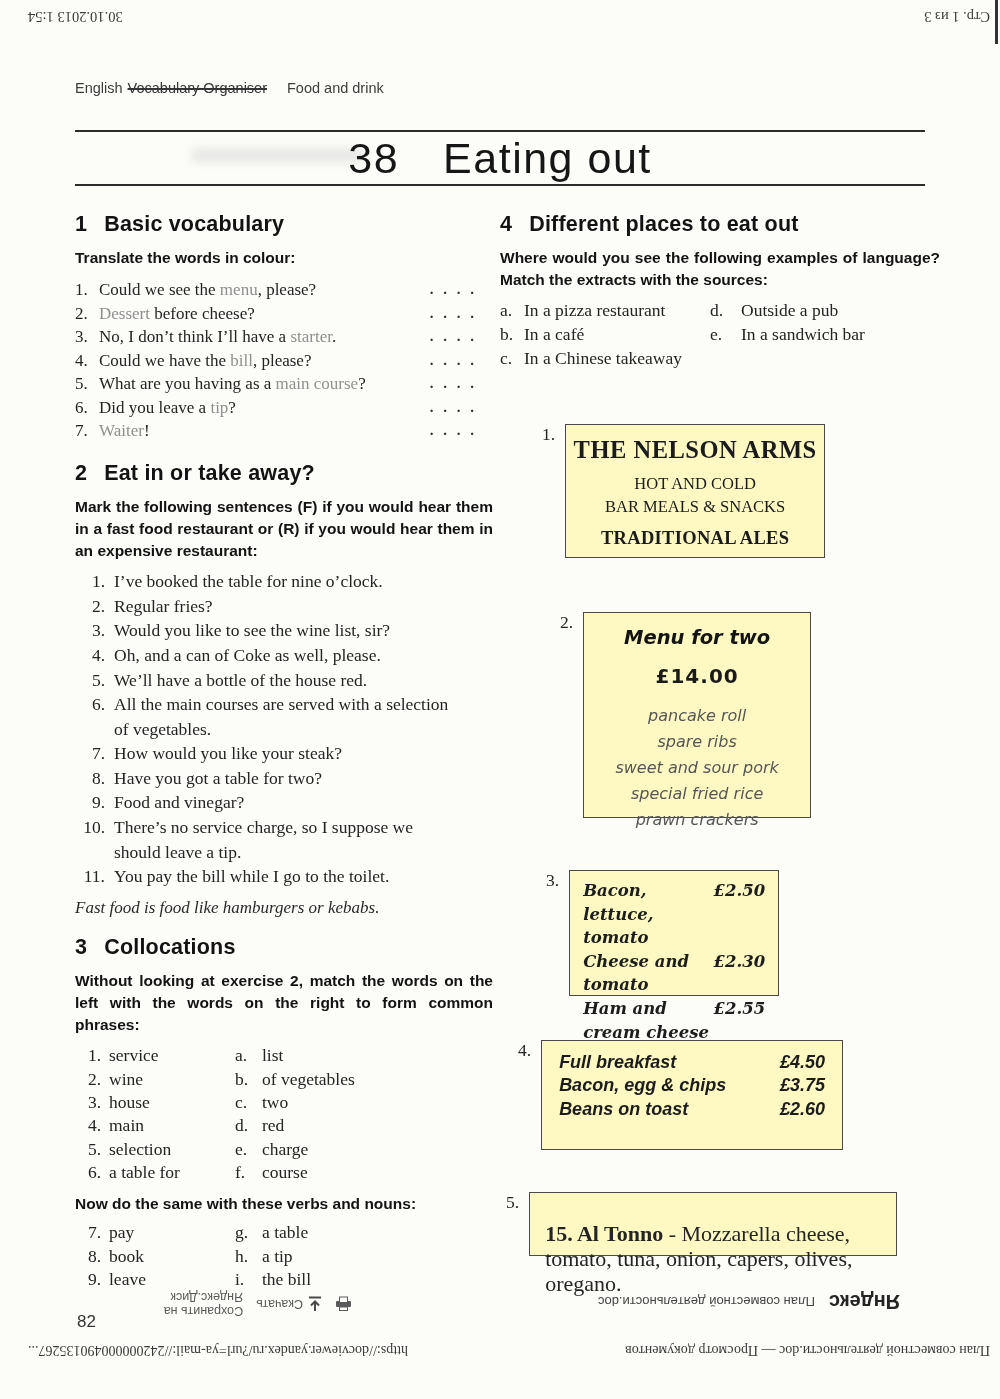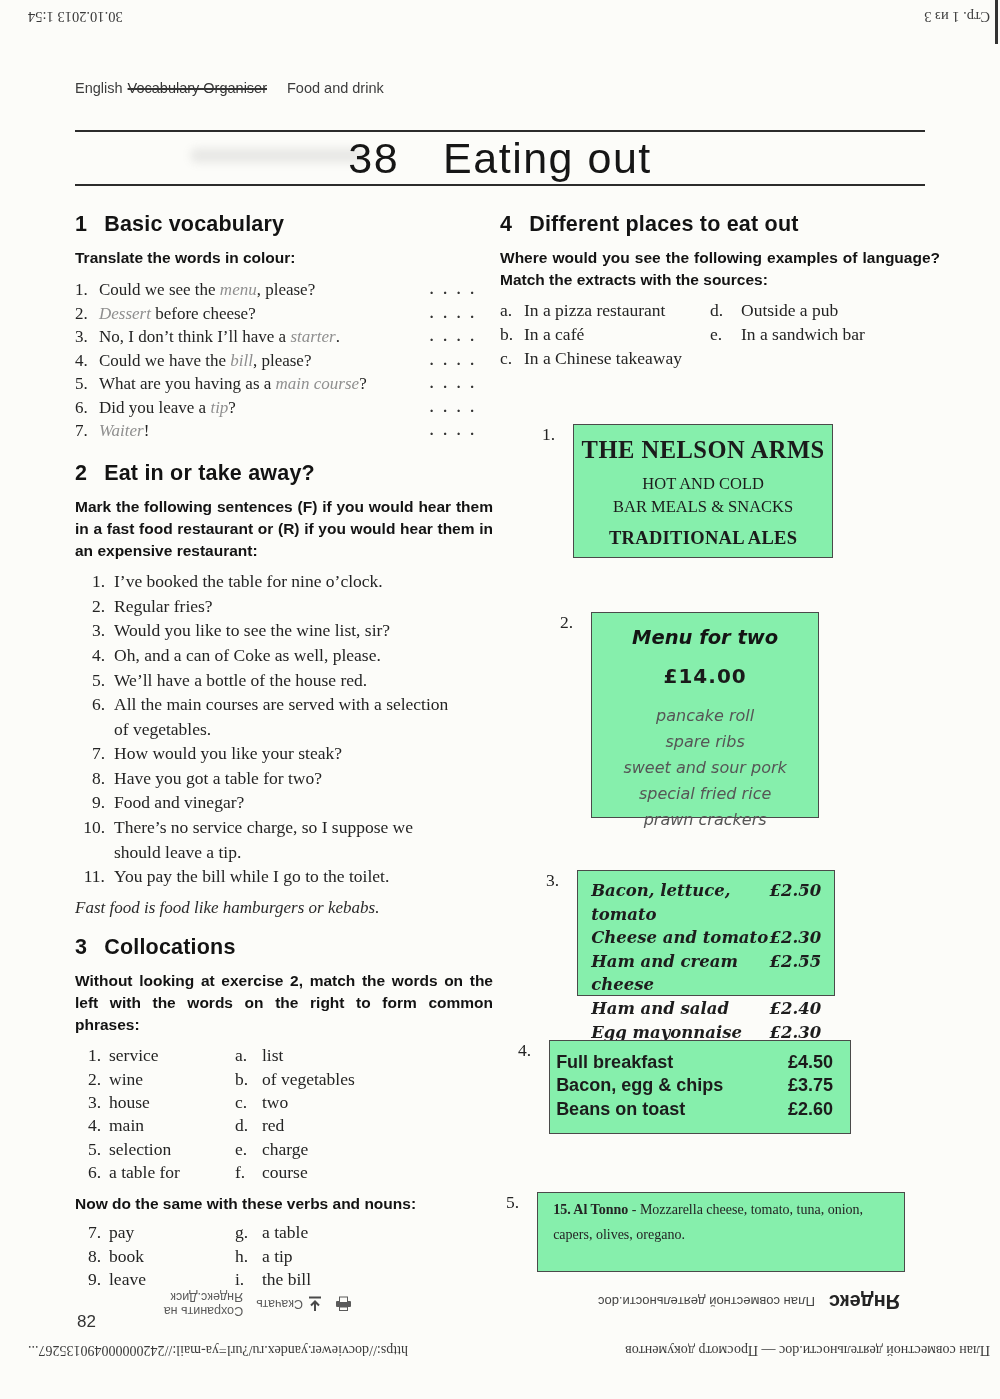--- a/index.html
+++ b/index.html
@@ -53,21 +53,21 @@
     font-size:15.5px; line-height:1.43; color:#131313;
     text-align:justify; margin:10px 0 0 0;
   }
   .intro.noj { text-align:left; }
 
   
   .vlist { margin-top:9px; padding-right:16px; }
   .vrow { display:flex; font-size:17px; line-height:23.5px; color:#242424; }
   .vnum { width:24px; flex:none; }
   .vtext { }
-  .hl { color:#8f8f8f;font-style:italic; }
+  .hl { color:#8f8f8f; }
   .dots { margin-left:auto; flex:none; font-size:15px; font-weight:700; letter-spacing:3px; color:#333; padding-left:8px; }
 
   
   .s2list { margin-top:7px; }
   .erow { display:grid; grid-template-columns:30px 1fr; column-gap:9px;
           font-size:17.5px; line-height:24.6px; color:#242424; }
   .erow .en { text-align:right; }
   .erow .et { padding-right:40px; }
   .note { font-style:italic; font-size:17px; margin-top:9px; color:#2a2a2a; }
 
@@ -81,42 +81,42 @@
   
   .opts { margin-top:8px; font-size:17.5px; color:#242424; }
   .orow { display:flex; line-height:23.8px; }
   .on  { width:24px; flex:none; }
   .ot  { width:186px; flex:none; }
   .on2 { width:31px; flex:none; }
 
   
   .ex { position:absolute; display:flex; align-items:flex-start; }
   .ex .lab { font-size:17.5px; margin-right:10px; color:#242424; }
-  .box { border:1.4px solid #4a4a4a; background:#86efac;margin-left:8px; }
+  .box { border:1.4px solid #4a4a4a; background:#fef9c3; }
 
   .box.pub { width:260px; height:134px; text-align:center; padding-top:11px; color:#1b1b1b; }
   .pub .t1 { font-weight:700; font-size:24.5px; letter-spacing:.5px; }
   .pub .t2 { font-size:16.5px; line-height:1.38; margin-top:9px; }
   .pub .t3 { font-weight:700; font-size:18.5px; margin-top:9px; letter-spacing:.3px; }
 
   .box.menu2 { width:228px; height:206px; text-align:center; padding-top:13px;
                font-family:"DejaVu Sans", sans-serif; }
   .menu2 .t1 { font-weight:700; font-style:italic; font-size:19.5px; color:#141414; }
   .menu2 .price { font-weight:700; font-size:20px; letter-spacing:1px; margin-top:15px; color:#1a1a1a; }
   .menu2 .mitems { margin-top:15px; font-style:italic; font-size:16px; line-height:26px; color:#565656; }
 
-  .box.sand { width:258px; height:126px; padding:8px 13px 0 13px;
+  .box.sand { width:210px; height:126px; padding:8px 13px 0 13px;
               font-family:"DejaVu Serif", serif; font-style:italic; font-weight:700; }
   .sand .mrow { display:flex; justify-content:space-between; font-size:16.5px; line-height:23.6px; color:#1d1d1d; }
 
-  .box.cafe { width:302px; height:94px; padding:10px 17px 0 6px;
-              font-family:"Liberation Sans", sans-serif; font-weight:700; }
+  .box.cafe { width:302px; height:110px; padding:10px 17px 0 17px;
+              font-family:"Liberation Sans", sans-serif; font-style:italic; font-weight:700; }
   .cafe .mrow { display:flex; justify-content:space-between; font-size:18px; line-height:23.3px; color:#1c1c1c; }
 
-  .box.pizza { width:368px; height:80px; padding:4px 15px; font-size:14px; line-height:25px; color:#242424; }
+  .box.pizza { width:368px; height:64px; padding:28px 15px; font-size:22px; line-height:25px; color:#242424; }
   .pizza .b { font-weight:700; }
 
   
   .yx-toolbar {
     position:absolute; left:98px; top:1292px; width:254px; height:24px;
     display:flex; align-items:center; gap:13px; transform:rotate(180deg);
     font-family:"Liberation Sans", sans-serif; font-size:12.5px; color:#5a5a5a;
   }
   .tb-item { display:flex; align-items:center; gap:5px; }
   .yx-brand {

